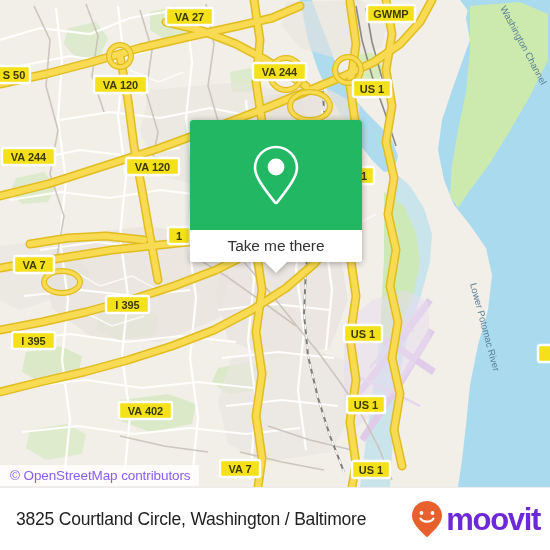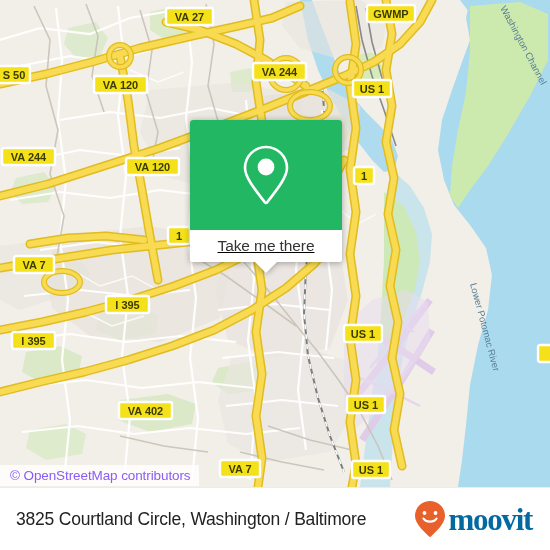--- a/index.html
+++ b/index.html
@@ -29,23 +29,22 @@
     font-size: 13.5px;
     color: #8b5cf6;
     letter-spacing: -0.1px;
     white-space: nowrap;
   }
 
   
   #popup {
     position: absolute;
     left: 190px; top: 120px;
-    width: 152px;
+    width: 172px;
     filter: drop-shadow(0 1px 3px rgba(0,0,0,0.33));
-    text-decoration: underline;
   }
   #popup-body {
     background: #ffffff;
     border-radius: 3px;
     overflow: hidden;
   }
   #popup-head {
     height: 110px;
     background: #22b863;
     display: flex;
@@ -89,24 +88,23 @@
   #footer-address {
     font-size: 17.5px;
     color: #222222;
     letter-spacing: -0.2px;
     white-space: nowrap;
   }
   #brand { display: flex; align-items: center; gap: 2px; }
   #brand-word {
     font-size: 31px;
     font-weight: bold;
-    color: #0369a1;
+    color: #6d28d9;
     letter-spacing: -1.3px;
     line-height: 1;
-    font-family: Liberation Serif, serif;
   }
 
   
   .shield-txt {
     font-family: "Liberation Sans", sans-serif;
     font-weight: bold;
     font-size: 11px;
     fill: #3b3b00;
   }
   .water-label {

